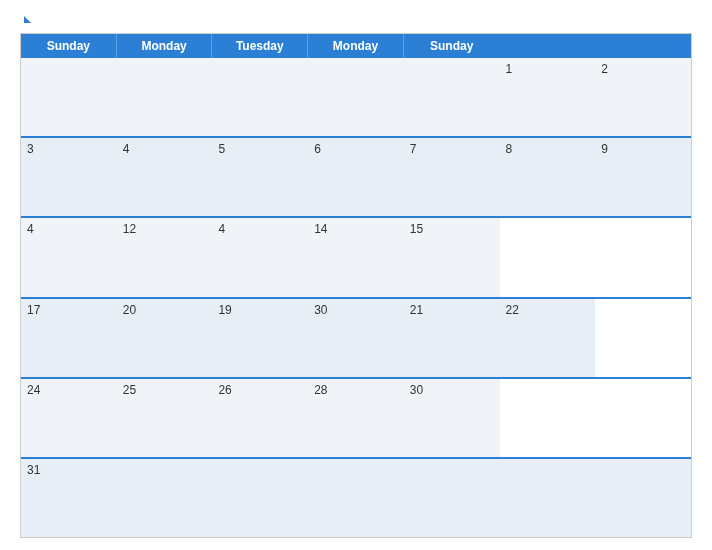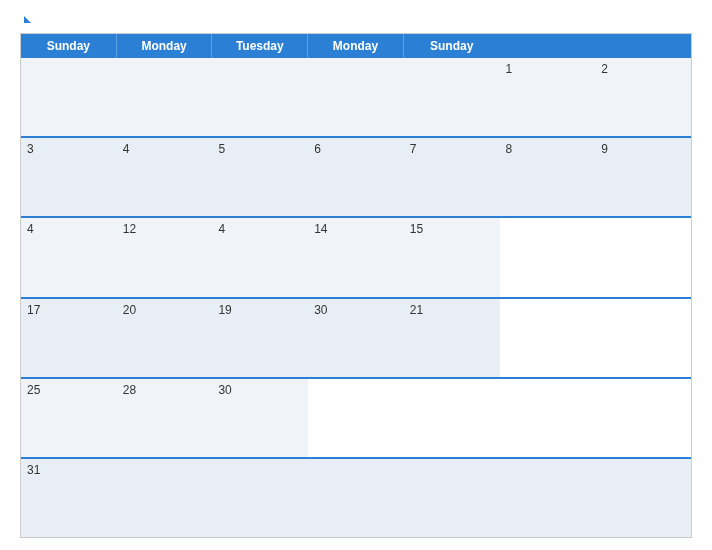--- a/index.html
+++ b/index.html
@@ -178,23 +178,26 @@
           <div class="cal-cell"><span class="day-num">4</span></div>
           <div class="cal-cell"><span class="day-num">14</span></div>
           <div class="cal-cell"><span class="day-num">15</span></div>
         </div>
         <div class="cal-week">
           <div class="cal-cell"><span class="day-num">17</span></div>
           <div class="cal-cell"><span class="day-num">20</span></div>
           <div class="cal-cell"><span class="day-num">19</span></div>
           <div class="cal-cell"><span class="day-num">30</span></div>
           <div class="cal-cell"><span class="day-num">21</span></div>
-        </div>
-        <div class="cal-week">
+          <div class="cal-cell"><span class="day-num">22</span></div>
+        </div>
+        <div class="cal-week">
+          <div class="cal-cell"><span class="day-num">24</span></div>
           <div class="cal-cell"><span class="day-num">25</span></div>
+          <div class="cal-cell"><span class="day-num">26</span></div>
           <div class="cal-cell"><span class="day-num">28</span></div>
           <div class="cal-cell"><span class="day-num">30</span></div>
         </div>
         <div class="cal-week">
           <div class="cal-cell"><span class="day-num">31</span></div>
           <div class="cal-cell empty"></div>
           <div class="cal-cell empty"></div>
           <div class="cal-cell empty"></div>
           <div class="cal-cell empty"></div>
           <div class="cal-cell empty"></div>

